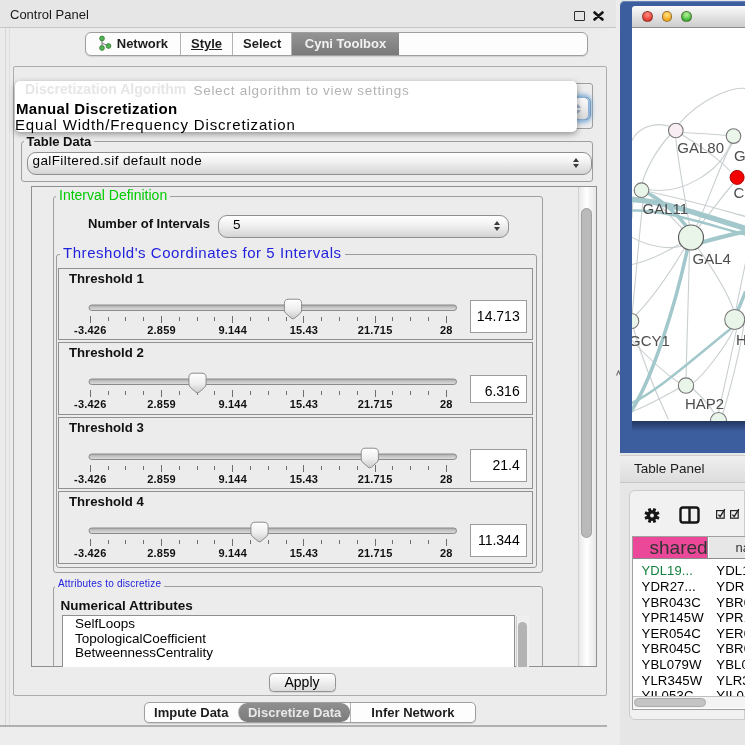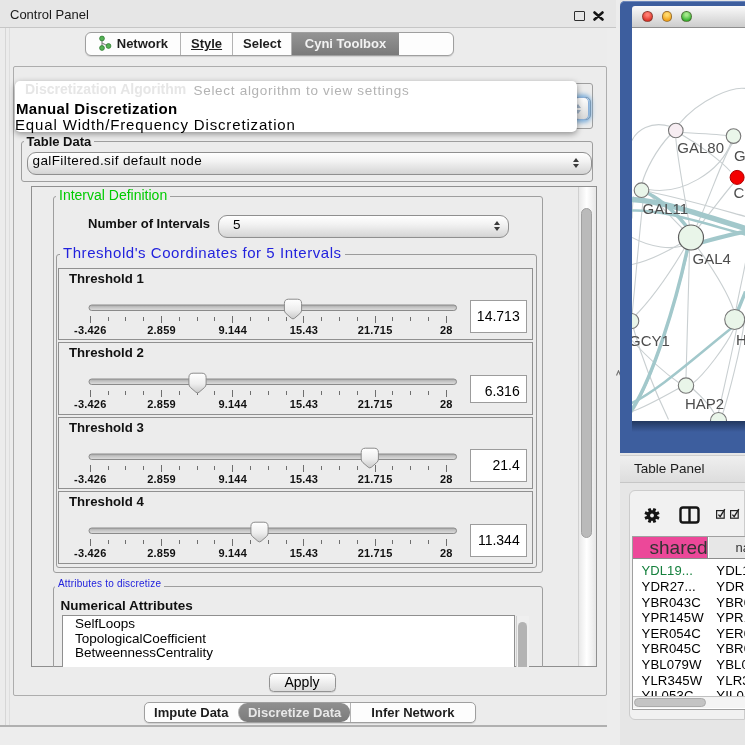--- a/index.html
+++ b/index.html
@@ -20,21 +20,21 @@
   font-size:14px;color:#000;text-align:right;padding-right:6px}
 </style></head>
 <body>
 <div id="root">
 <div class="abs" style="left:0;top:0;width:616px;height:28px;background:#e6e6e6;border-bottom:1px solid #c6c6c6"></div>
 <div class="abs r13" style="left:10px;top:7px;color:#1a1a1a">Control Panel</div>
 <div class="abs" style="left:574px;top:11px;width:11px;height:10px;border:1.6px solid #2e2e2e;border-radius:1px"></div>
 <svg class="abs" style="left:593px;top:11px" width="11" height="10" viewBox="0 0 11 10">
       <path d="M1.5 1.5 L9.5 8.5 M9.5 1.5 L1.5 8.5" stroke="#151515" stroke-width="2.6" stroke-linecap="round"></path>
     </svg>
-<div class="abs" style="left:85px;top:31.5px;width:369px;height:24.5px;background:#fdfdfd;border:1px solid #9f9f9f;border-radius:6px;display:flex;overflow:hidden;box-shadow:0 1px 1px rgba(0,0,0,0.12)">
+<div class="abs" style="left:85px;top:31.5px;width:503px;height:24.5px;background:#fdfdfd;border:1px solid #9f9f9f;border-radius:6px;display:flex;overflow:hidden;box-shadow:0 1px 1px rgba(0,0,0,0.12)">
 <div style="width:93.8px;display:flex;align-items:center;justify-content:center;font-size:13px;font-weight:bold;color:#1d1d1d;"><svg width="14" height="17" viewBox="0 0 14 17" style="margin-right:5px">
           <path d="M4 4 L4 13 M4 8 L10 11" stroke="#8a8a8a" stroke-width="1.2" fill="none"></path>
           <circle cx="4" cy="3.5" r="2.4" fill="#55b155" stroke="#2e7d32" stroke-width="0.8"></circle>
           <circle cx="4" cy="13" r="2.4" fill="#55b155" stroke="#2e7d32" stroke-width="0.8"></circle>
           <circle cx="10.5" cy="11" r="2.4" fill="#55b155" stroke="#2e7d32" stroke-width="0.8"></circle>
         </svg>Network</div>
 <div style="width:52.5px;display:flex;align-items:center;justify-content:center;font-size:13px;font-weight:bold;color:#1d1d1d;border-left:1px solid #b3b3b3;text-decoration:underline;">Style</div>
 <div style="width:58.7px;display:flex;align-items:center;justify-content:center;font-size:13px;font-weight:bold;color:#1d1d1d;border-left:1px solid #b3b3b3;">Select</div>
 <div style="width:108.0px;display:flex;align-items:center;justify-content:center;font-size:13px;font-weight:bold;background:linear-gradient(#949494,#7a7a7a);color:#f2f2f2;border-left:1px solid #b3b3b3;">Cyni Toolbox</div>
 </div>

